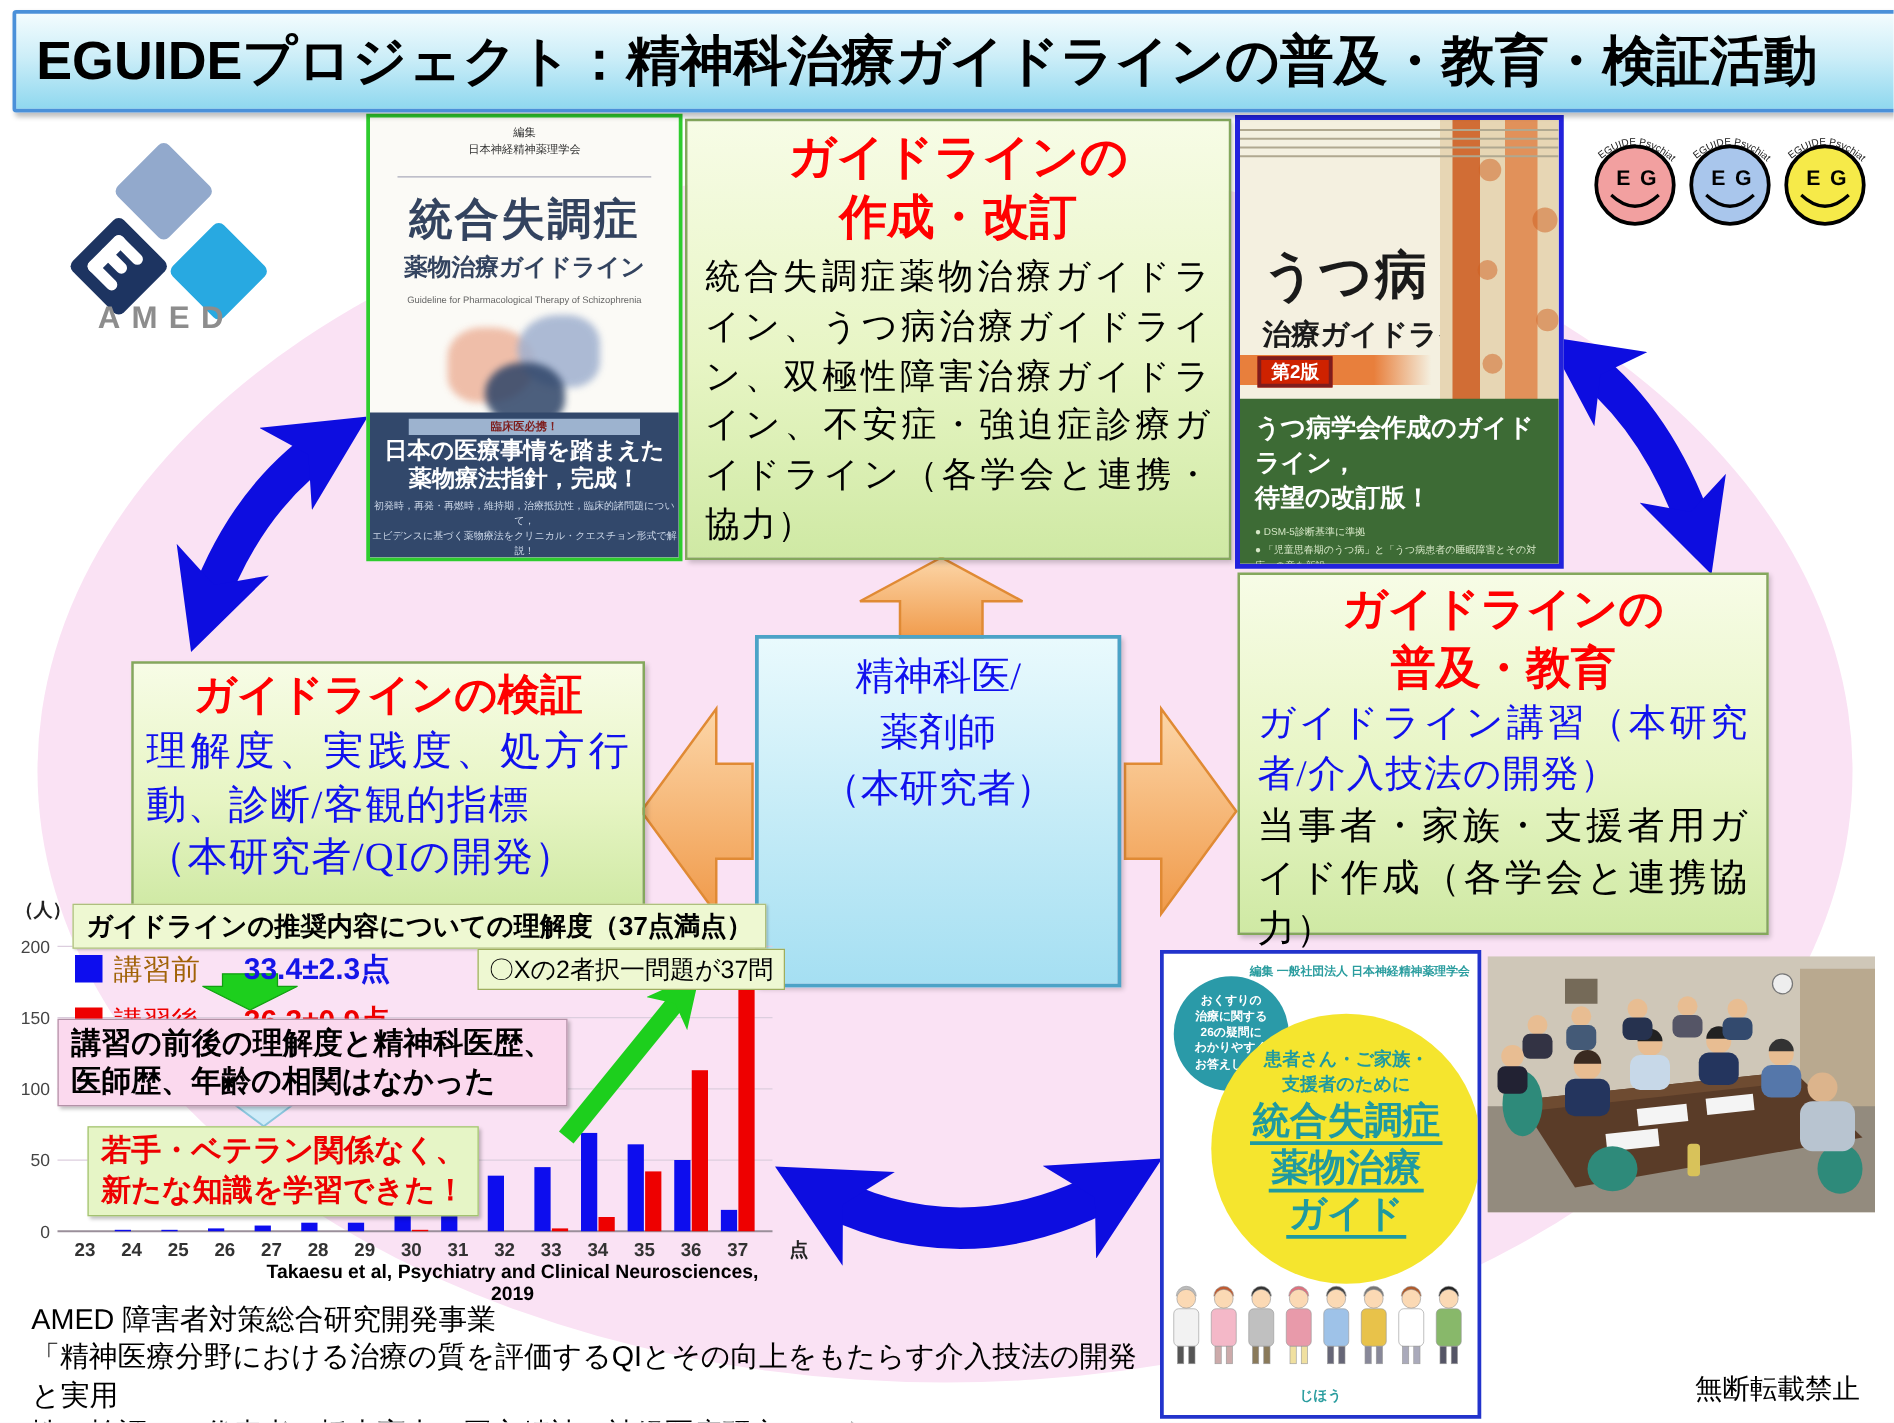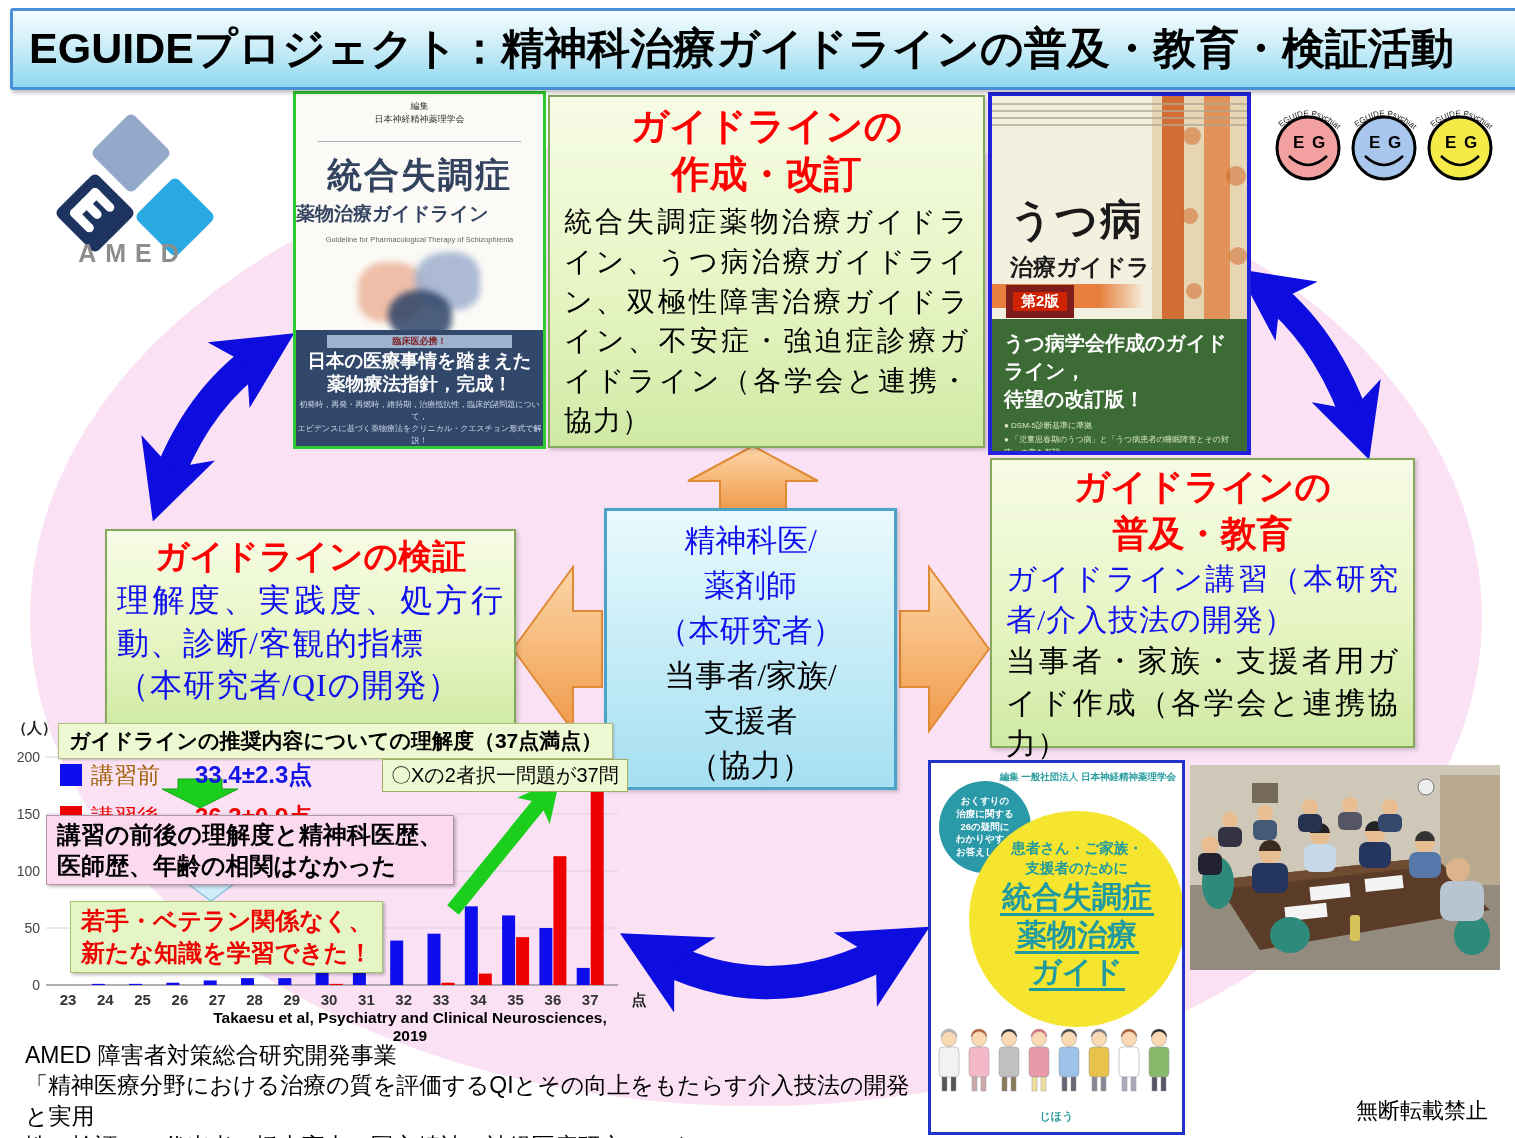--- a/index.html
+++ b/index.html
@@ -45,41 +45,41 @@
     border:3px solid #4ba3c7;text-align:center;padding-top:8px;box-sizing:border-box;
     font-size:31px;line-height:1.45;box-shadow:2px 2px 4px rgba(0,0,0,.2);}
 
   
   #book-schizo{left:293px;top:91px;width:253px;height:358px;border:3px solid #2ecc2e;
     background:#fbfaf6;z-index:2;box-sizing:border-box;overflow:hidden;}
   #book-schizo .ed{font-size:9px;text-align:center;margin-top:6px;color:#333;line-height:1.4;}
   #book-schizo .t1{font-size:35px;font-weight:bold;color:#33435f;text-align:center;margin-top:16px;
                    font-family:"Liberation Serif",serif;letter-spacing:2px;border-top:1px solid #aab;width:82%;
                    margin-left:auto;margin-right:auto;padding-top:10px;}
-  #book-schizo .t2{font-size:19px;font-weight:bold;color:#33435f;margin-top:2px;
+  #book-schizo .t2{font-size:19px;font-weight:bold;color:#33435f;text-align:center;margin-top:2px;
                    font-family:"Liberation Serif",serif;}
   #book-schizo .en{font-size:7.5px;color:#666;text-align:center;margin-top:8px;}
   .blob{position:absolute;filter:blur(3px);opacity:.85;}
   #book-schizo .band{position:absolute;left:0;bottom:0;width:100%;height:116px;background:#32486b;color:#fff;}
   #book-schizo .tag{width:75%;margin:5px auto 2px;background:#9db3cf;color:#7e1f1f;font-size:9px;
                     text-align:center;font-weight:bold;}
   #book-schizo .b1{font-size:18.5px;font-weight:bold;text-align:center;line-height:1.25;
                    font-family:"Liberation Serif",serif;}
   #book-schizo .small{font-size:8px;color:#ccd7e8;text-align:center;line-height:1.5;margin-top:3px;}
   #book-schizo .foot{display:flex;justify-content:space-between;padding:3px 10px 0;}
 
   
   #book-utsu{left:988px;top:92px;width:263px;height:363px;border:4px solid #2222dd;
     background:#f4f0e0;z-index:2;box-sizing:border-box;overflow:hidden;}
   #book-utsu .t1{font-size:42px;font-weight:bold;color:#1a1a1a;margin:96px 0 0 18px;letter-spacing:2px;}
   #book-utsu .t2{font-size:23px;font-weight:bold;color:#1a1a1a;margin:4px 0 0 18px;}
   #book-utsu .edband{position:absolute;left:0;top:188px;width:60%;height:24px;
     background:linear-gradient(90deg,#e87f3c 70%,rgba(232,127,60,0));}
   #book-utsu .edchip{position:absolute;left:14px;top:189px;background:#cf2200;color:#fff;
-    font-size:15px;font-weight:bold;padding:0 8px;border:7px solid #7f1d1d;}
+    font-size:15px;font-weight:bold;padding:0 8px;border:3px solid #7f1d1d;}
   #book-utsu .cred{position:absolute;left:16px;top:248px;font-size:10.5px;color:#333;line-height:1.8;}
   #book-utsu .lab{color:#c06020;font-weight:bold;margin-right:4px;font-size:9px;}
   #book-utsu .gband{position:absolute;left:0;bottom:0;width:100%;height:132px;background:#3d6b35;color:#fff;padding:10px 12px;box-sizing:border-box;}
   #book-utsu .g1{font-size:20px;font-weight:bold;font-family:"Liberation Serif",serif;line-height:1.4;}
   #book-utsu .bl{font-size:8px;color:#d8e8c8;line-height:1.7;margin-top:6px;}
 
   
   #smileys{left:1272px;top:96px;width:225px;height:88px;z-index:2;display:flex;gap:3px;}
 
   
@@ -273,23 +273,20 @@
   <div id="box-verify" class="abs gbox">
     <div class="red-h serif">ガイドラインの検証</div>
     <div class="body serif pre">理解度、実践度、処方行動、診断/客観的指標
 （本研究者/QIの開発）</div>
   </div>
 
   <div id="box-center" class="abs serif">
     <div class="blue-t pre">精神科医/
 薬剤師
 （本研究者）</div>
-    <div class="pre">当事者/家族/
-支援者
-（協力）</div>
   </div>
 
   <div id="box-educate" class="abs gbox">
     <div class="red-h serif pre">ガイドラインの
 普及・教育</div>
     <div class="body serif blue-t">ガイドライン講習（本研究者/介入技法の開発）</div>
     <div class="body serif">当事者・家族・支援者用ガイド作成（各学会と連携協力）</div>
   </div>
 
   <div id="chart" class="abs">

